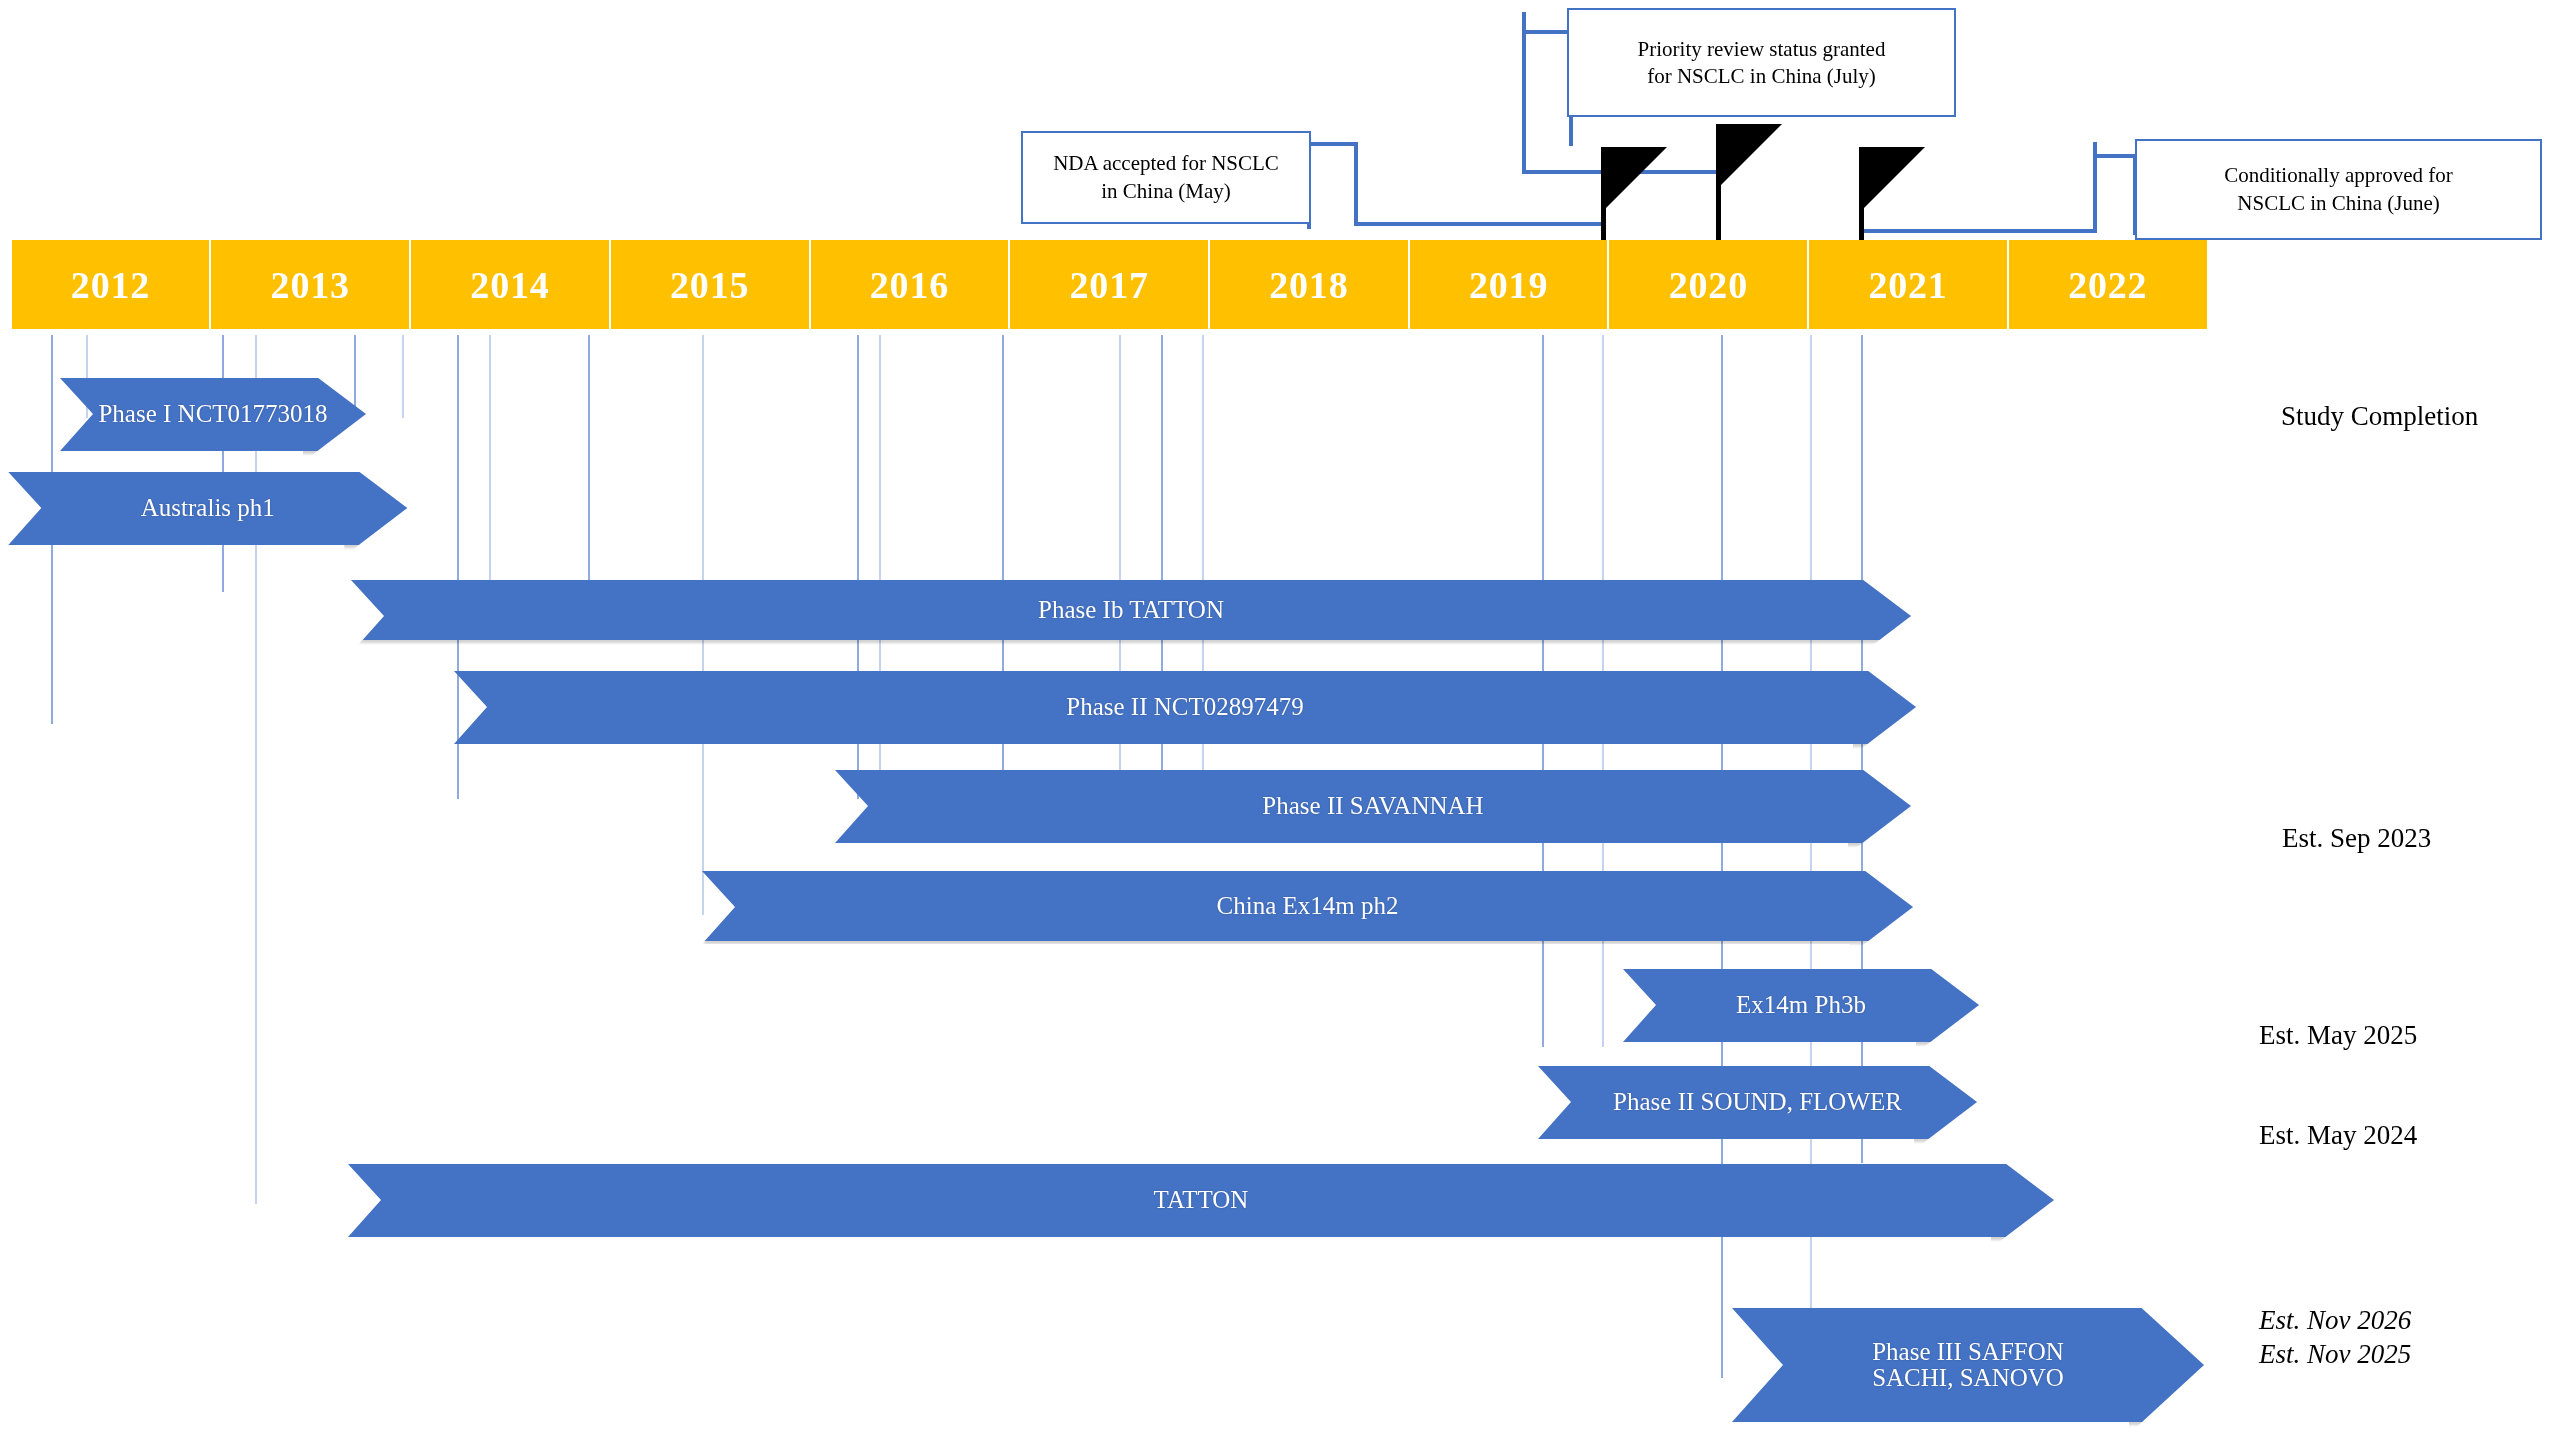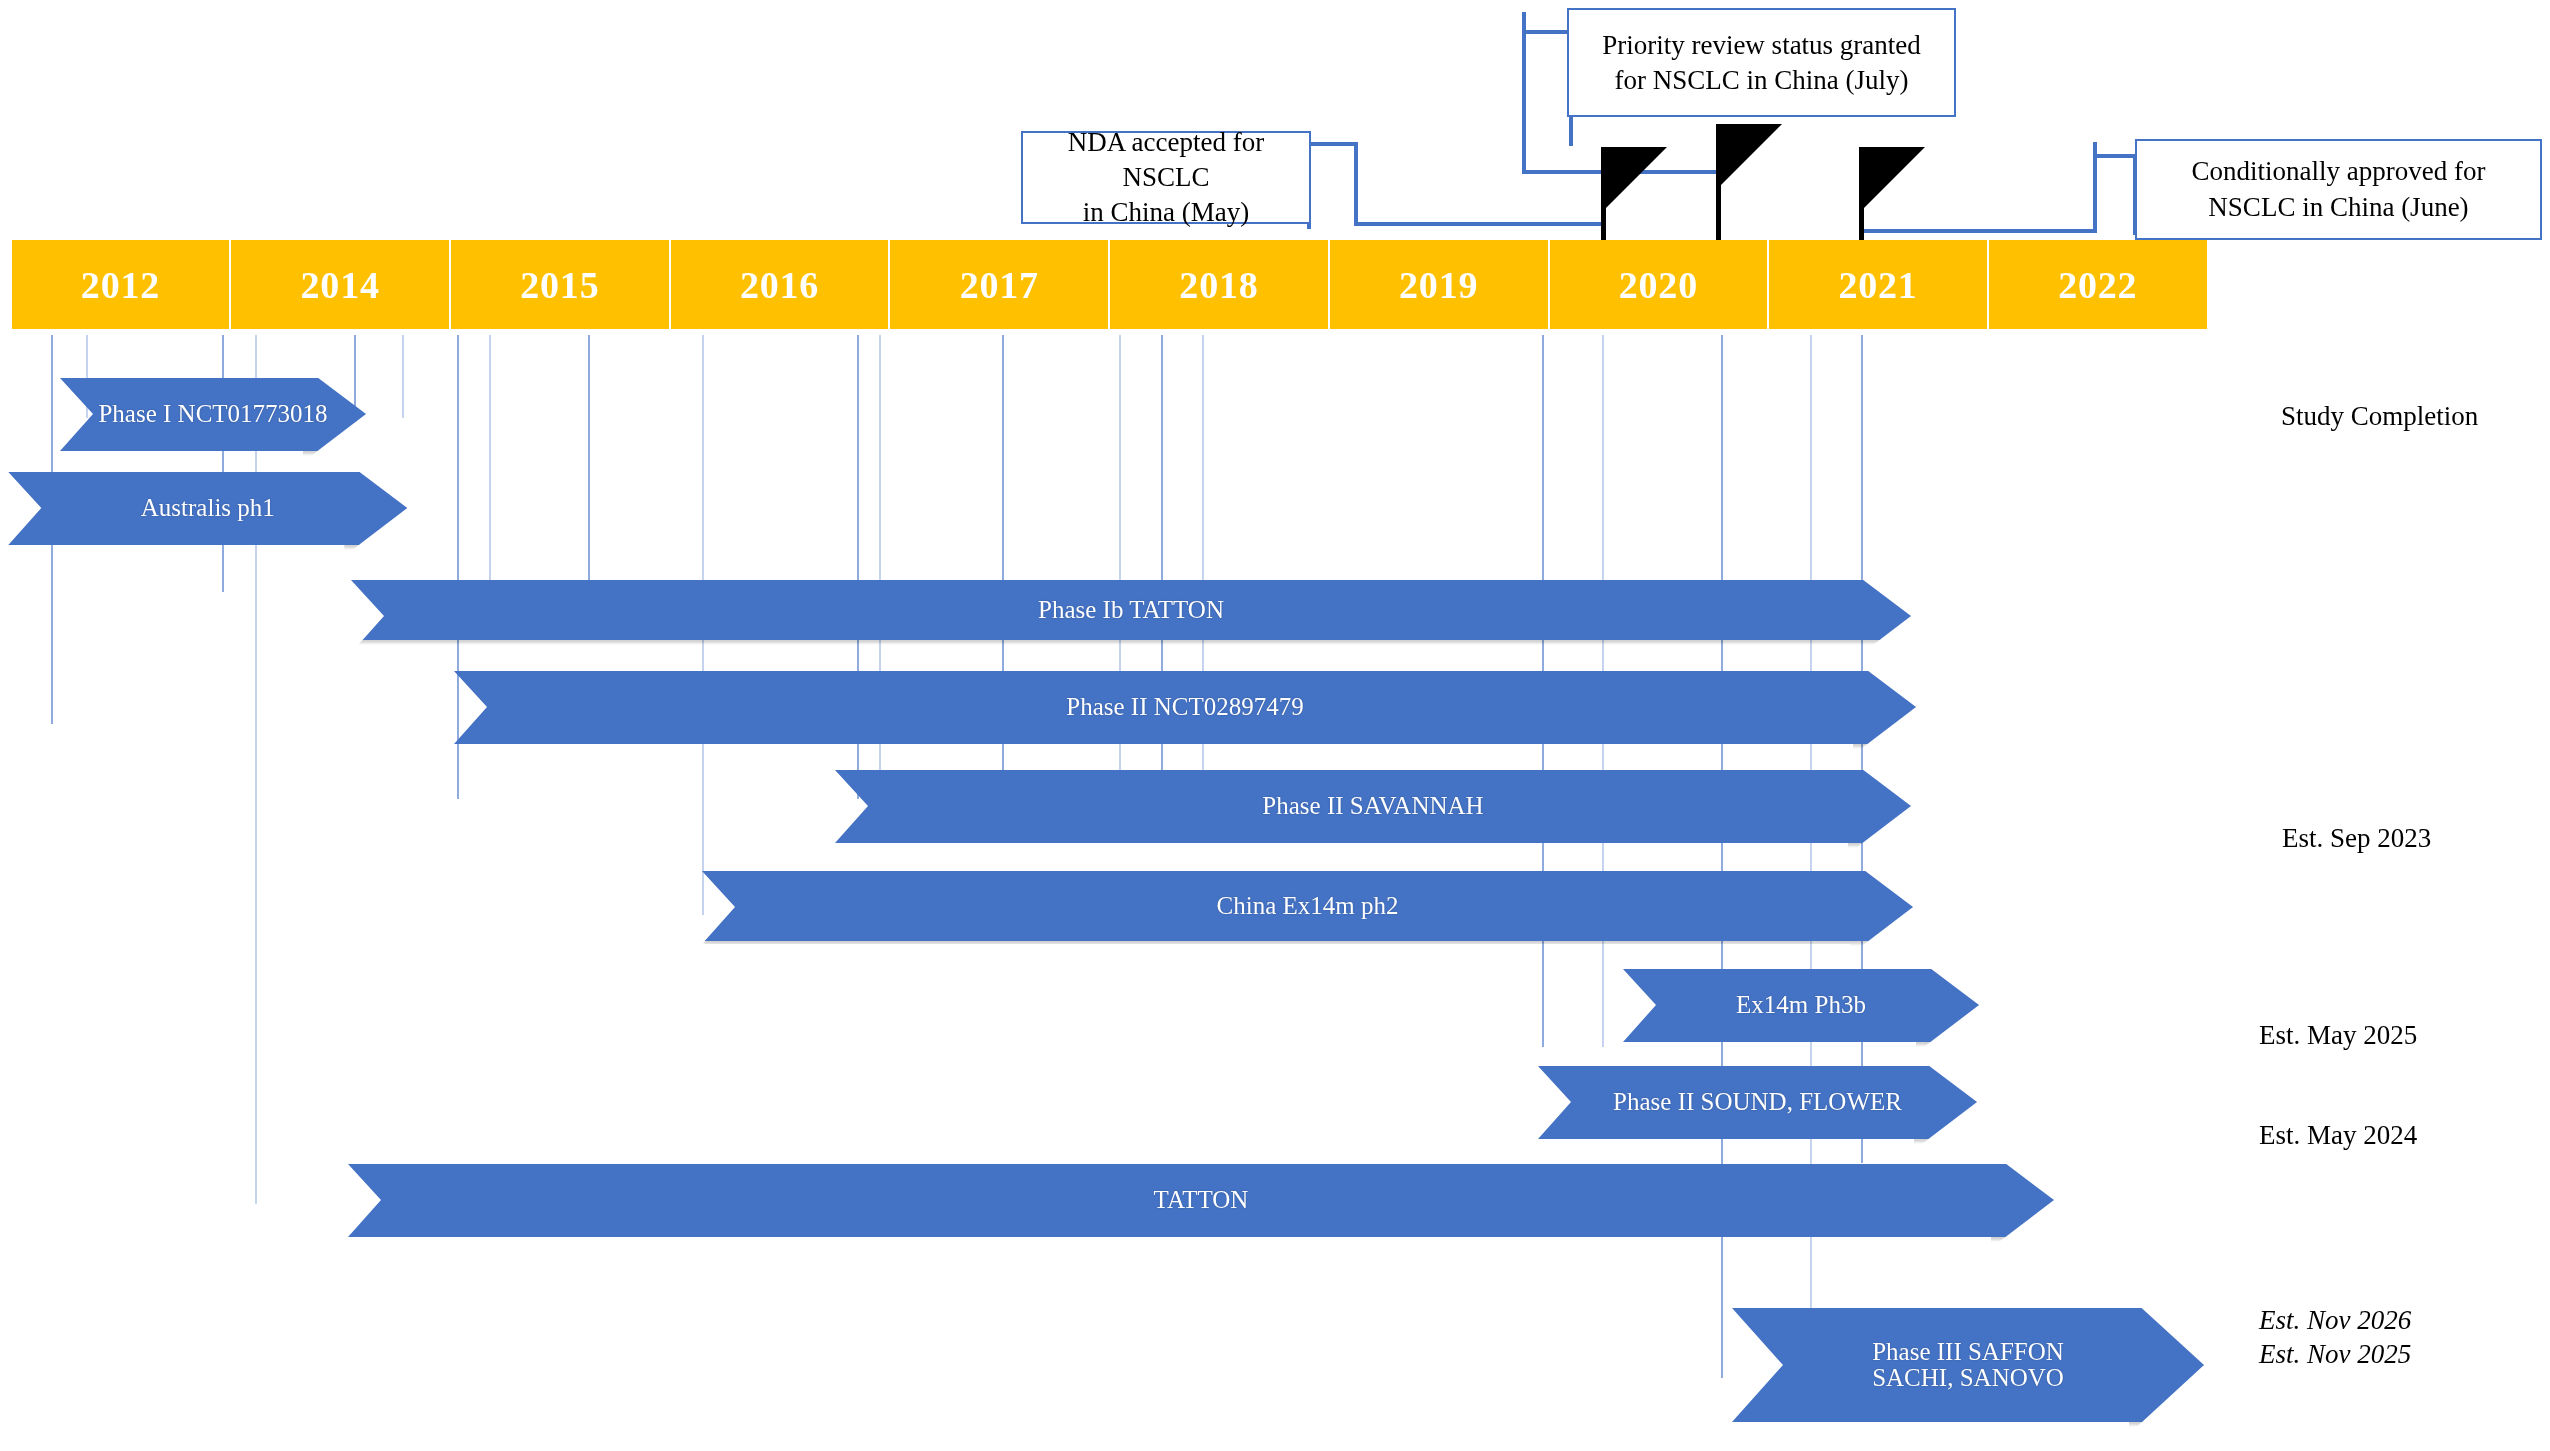--- a/index.html
+++ b/index.html
@@ -23,21 +23,21 @@
          box-shadow:1.7px 2.5px 2.5px rgba(0,0,0,.18);}
   .arrow .lbl{position:relative;z-index:3;padding:0 5px;white-space:pre-line;
               text-shadow:0 0 1.7px rgba(0,0,0,.25);}
 
   
   .rlabel{position:absolute;font-size:27px;color:#000;white-space:pre-line;line-height:1.25;}
 
   
   .callout{position:absolute;border:2.5px solid #4472C4;background:#fff;
            box-sizing:border-box;display:flex;align-items:center;justify-content:center;
-           text-align:center;font-size:27px;line-height:1.3;color:#000;padding:3.3px 8.3px;}
+           text-align:center;font-size:21px;line-height:1.3;color:#000;padding:3.3px 8.3px;}
   .callout .ctext{white-space:pre-line;}
   .cbar{position:absolute;background:#4472C4;}      
 
   
   .flag{position:absolute;}
   .flag .pole{position:absolute;left:0;top:0;width:5px;height:100%;background:#000;}
   .flag .cloth{position:absolute;left:5px;top:0;width:0;height:0;
                border-left:61px solid #000;border-bottom:61px solid transparent;}
 </style>
 </head>
@@ -84,20 +84,23 @@
     <div class="cloth"></div>
   </div>
   <div class="flag" style="left:1859px;top:147px;width:66px;height:93px;">
     <div class="pole"></div>
     <div class="cloth"></div>
   </div>
 
   <div class="yearbar" style="left:11.6px;top:240px;width:2195px;height:89px;">
     <div class="yearcell">
         <span>2012</span>
+      </div>
+    <div class="yearcell">
+        <span>2013</span>
       </div>
     <div class="yearcell">
         <span>2014</span>
       </div>
     <div class="yearcell">
         <span>2015</span>
       </div>
     <div class="yearcell">
         <span>2016</span>
       </div>

